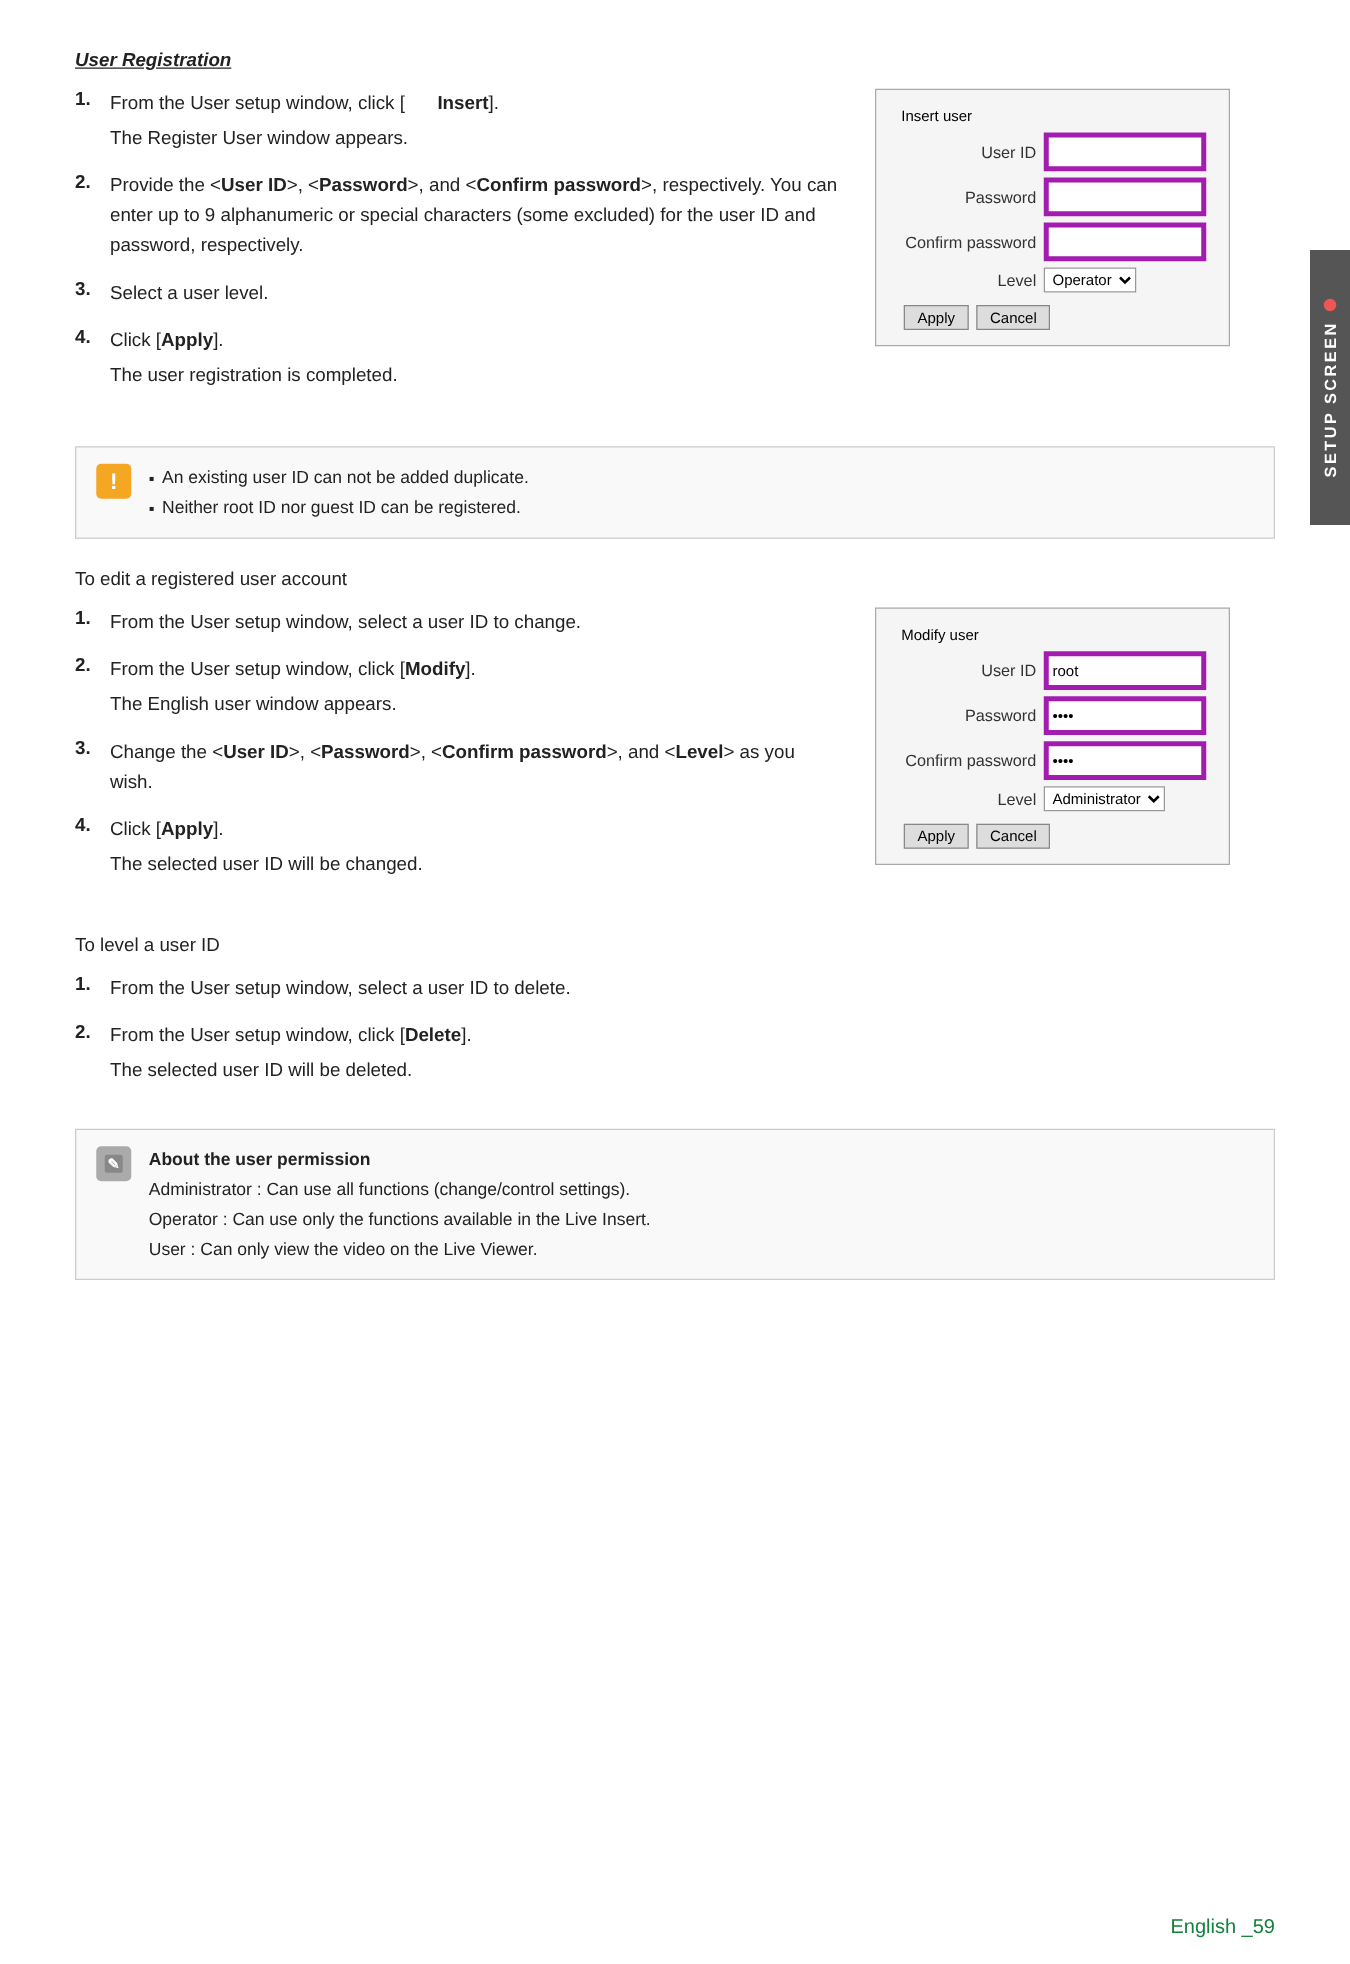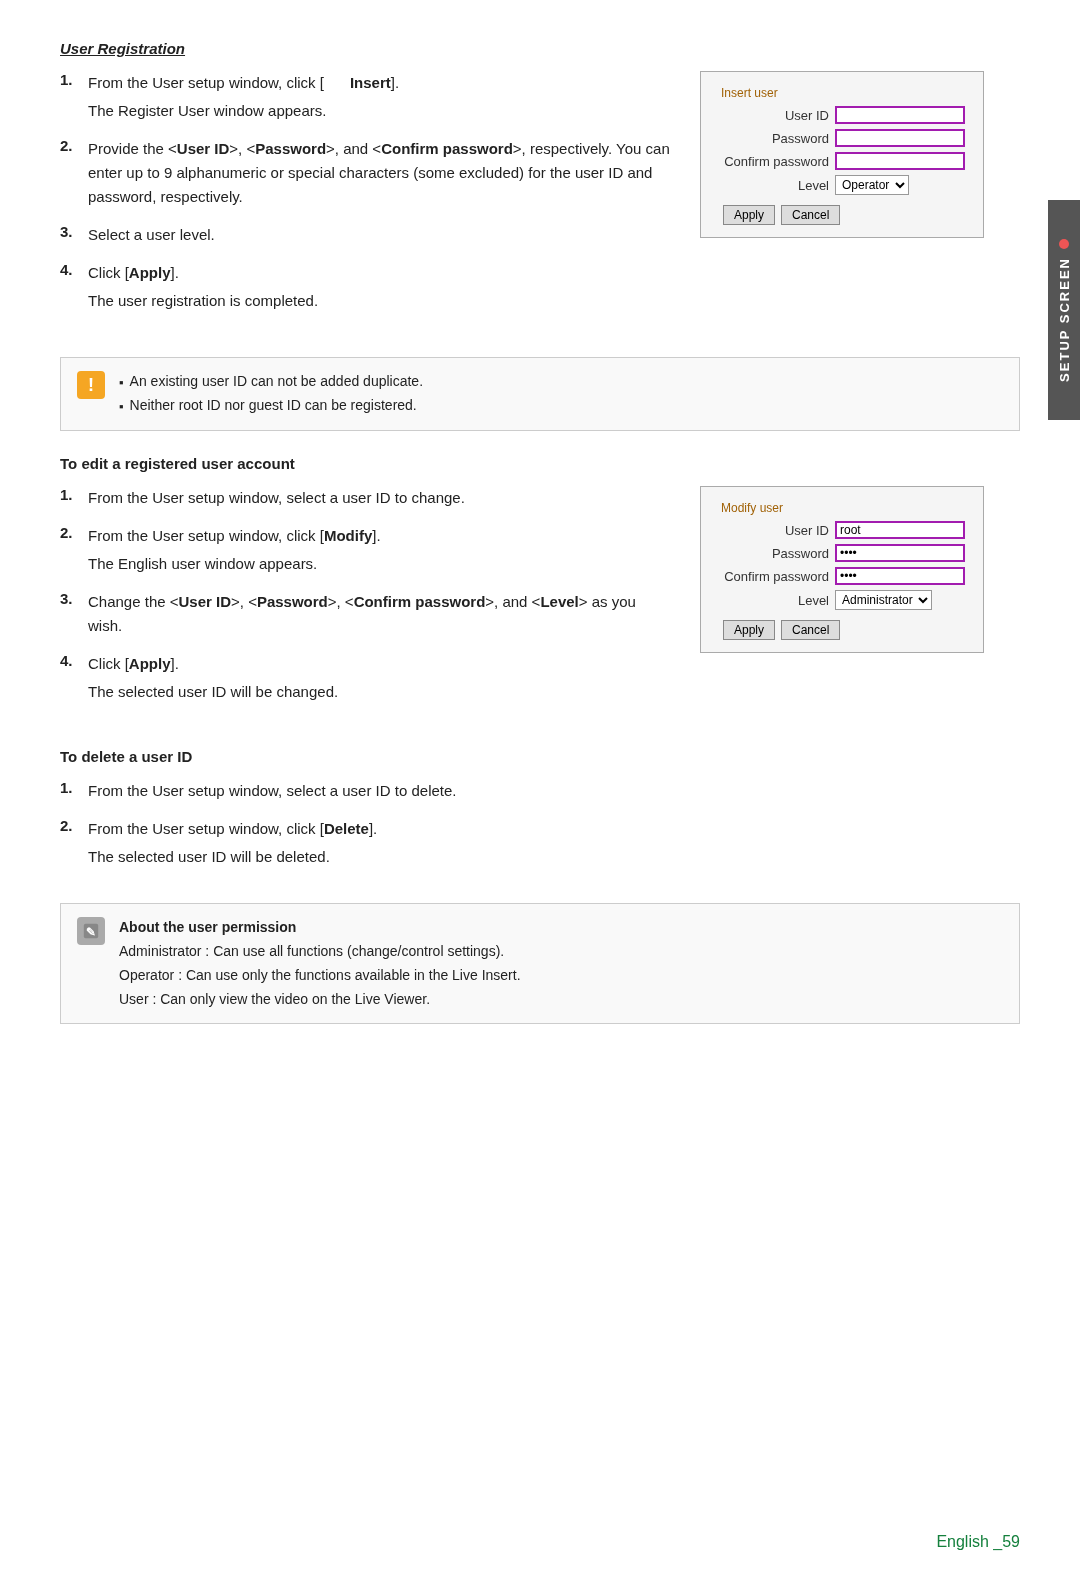--- a/index.html
+++ b/index.html
@@ -127,23 +127,23 @@
     }
 
     .form-field-label {
       text-align: right;
       min-width: 110px;
       font-size: 13px;
       color: #333;
     }
 
     .form-field-input {
-      border: 2px solid #a21caf;
+      border: 4px solid #a21caf;
       background: white;
-      height: 18px;
+      height: 31px;
       width: 130px;
       font-size: 12px;
       padding: 0 3px;
     }
 
     .form-select {
       border: 1px solid #999;
       background: white;
       height: 20px;
       font-size: 12px;
@@ -247,37 +247,37 @@
 
     .info-content {
       flex: 1;
       font-size: 14px;
       line-height: 1.7;
     }
 
     
     .subsection-heading {
       font-size: 15px;
-      font-weight: bold;
+      font-weight: normal;
       margin-bottom: 14px;
       margin-top: 10px;
     }
 
     
     .page-footer {
       position: absolute;
       bottom: 20px;
       right: 60px;
       font-size: 16px;
       color: #15803d;
     }
 
     .fieldset-legend {
       font-size: 12px;
-      color: #a16207;
+      color: #000000;
       font-weight: normal;
       margin-bottom: 6px;
       padding-left: 2px;
     }
   </style>
 </head>
 <body>
 
 <div class="page-container">
 
@@ -443,21 +443,21 @@
           <div class="form-buttons">
             <button class="form-btn">Apply</button>
             <button class="form-btn">Cancel</button>
           </div>
         </div>
       </div>
     </div>
   </div>
 
   <div class="content-section">
-    <div class="subsection-heading">To delete a user ID</div>
+    <div class="subsection-heading">To level a user ID</div>
 
     <div class="step-item">
       <span class="step-num">1.</span>
       <div class="step-content">
         <p>From the User setup window, select a user ID to delete.</p>
       </div>
     </div>
     <div class="step-item">
       <span class="step-num">2.</span>
       <div class="step-content">

